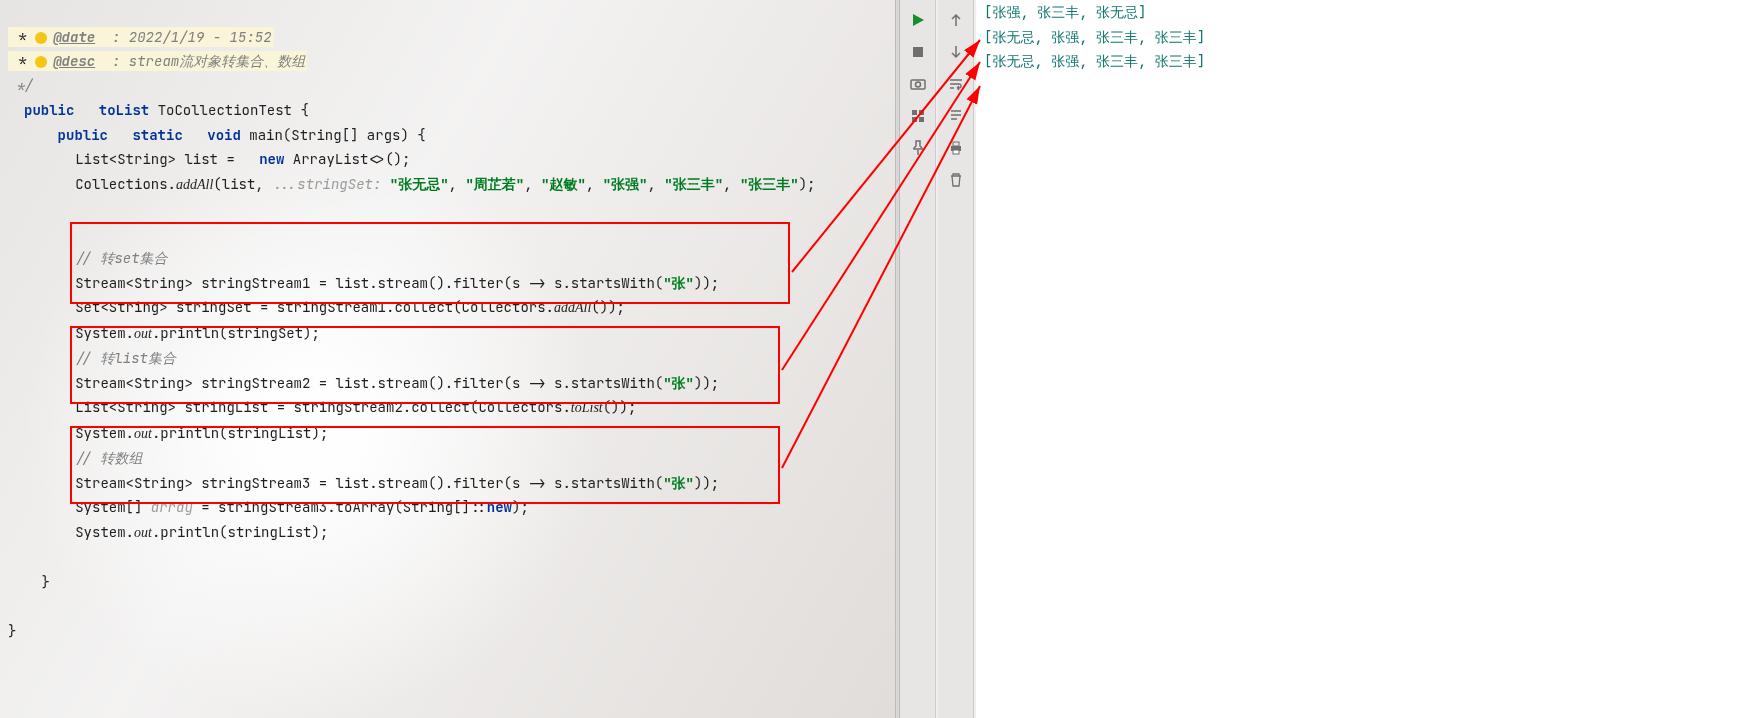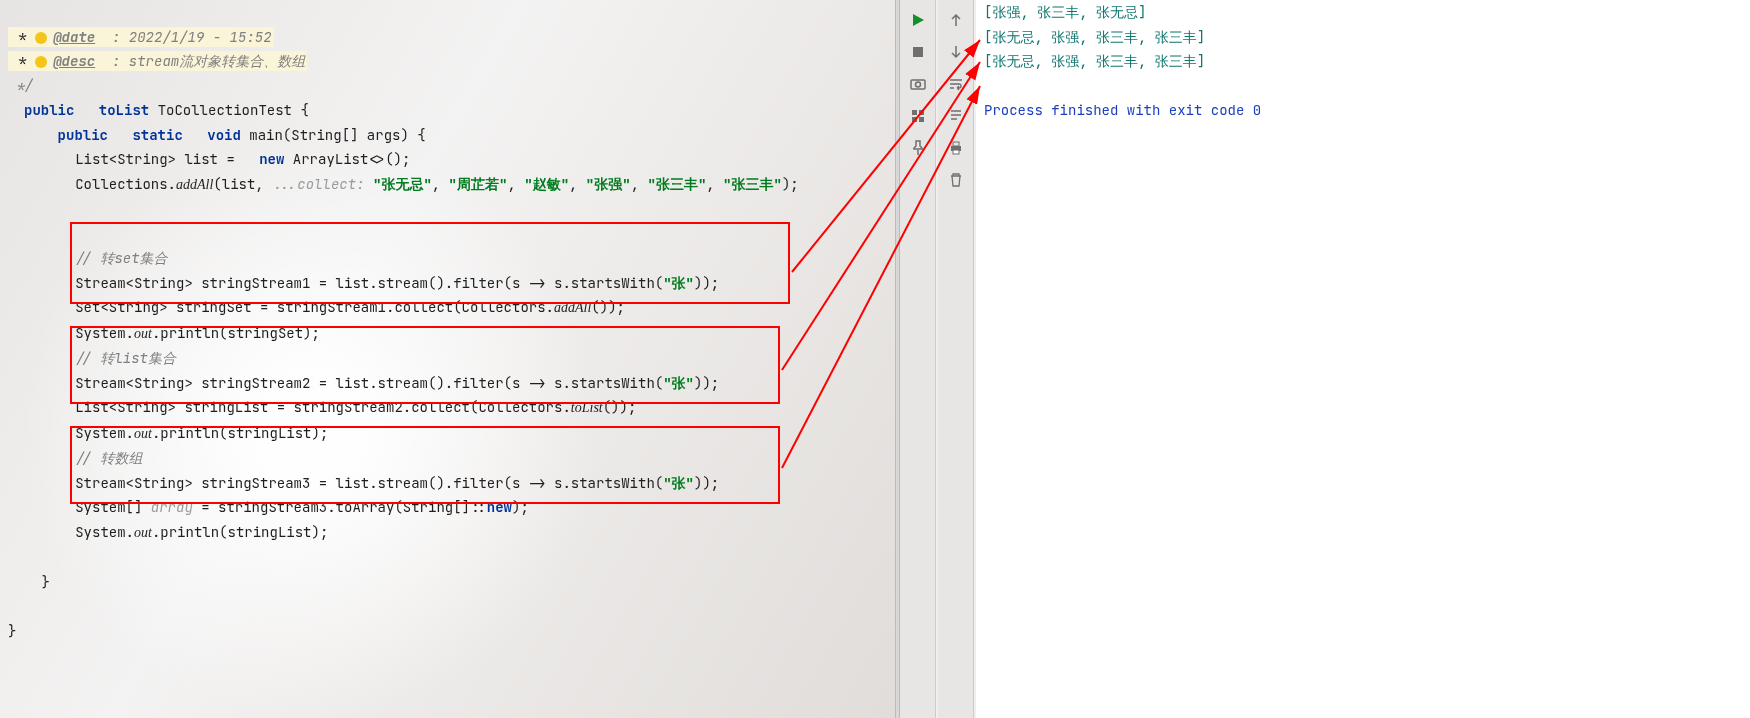--- a/index.html
+++ b/index.html
@@ -117,21 +117,21 @@
 <body>
 
 <div class="editor">
   <div class="code">
 <span class="javadoc-rendered"> * <span class="gutter-bulb"></span><span class="tag">@date</span>  <span class="cmt">: 2022/1/19 - 15:52</span></span>
 <span class="javadoc-rendered"> * <span class="gutter-bulb"></span><span class="tag">@desc</span>  <span class="cmt">: stream流对象转集合、数组</span></span>
  <span class="cmt">*/</span>
 <span class="kw">public</span> <span class="kw">toList</span> <span>ToCollectionTest {</span>
     <span class="kw">public</span> <span class="kw">static</span> <span class="kw">void</span> <span>main(String[] args) {</span>
         <span>List&lt;String&gt; list = </span><span class="kw">new</span><span> ArrayList&lt;&gt;();</span>
-        <span>Collections.</span><span class="stat">addAll</span><span>(list, </span><span class="hint">...collect: </span><span class="str">"张无忌"</span>, <span class="str">"周芷若"</span>, <span class="str">"赵敏"</span>, <span class="str">"张强"</span>, <span class="str">"张三丰"</span>, <span class="str">"张三丰"</span><span>);</span>
+        <span>Collections.</span><span class="stat">addAll</span><span>(list, </span><span class="hint">...stringSet: </span><span class="str">"张无忌"</span>, <span class="str">"周芷若"</span>, <span class="str">"赵敏"</span>, <span class="str">"张强"</span>, <span class="str">"张三丰"</span>, <span class="str">"张三丰"</span><span>);</span>
 
 
         <span class="cmt">// 转set集合</span>
         <span>Stream&lt;String&gt; stringStream1 = list.stream().filter(s -&gt; s.startsWith(</span><span class="str">"张"</span><span>));</span>
         <span>Set&lt;String&gt; stringSet = stringStream1.collect(Collectors.</span><span class="stat">addAll</span><span>());</span>
         <span>System.</span><span class="stat">out</span><span>.println(stringSet);</span>
         <span class="cmt">// 转list集合</span>
         <span>Stream&lt;String&gt; stringStream2 = list.stream().filter(s -&gt; s.startsWith(</span><span class="str">"张"</span><span>));</span>
         <span>List&lt;String&gt; stringList = stringStream2.collect(Collectors.</span><span class="stat">toList</span><span>());</span>
         <span>System.</span><span class="stat">out</span><span>.println(stringList);</span>
@@ -216,21 +216,20 @@
         <path d="M3 4h10M5 4V2h6v2m-7 0l1 10h6l1-10" fill="none" stroke="currentColor" stroke-width="1.3"></path>
       </svg>
     </div>
 </div>
 
 <div class="output">
   <div class="out-line out-txt">[张强, 张三丰, 张无忌]</div>
   <div class="out-line out-txt">[张无忌, 张强, 张三丰, 张三丰]</div>
   <div class="out-line out-txt">[张无忌, 张强, 张三丰, 张三丰]</div>
   <div class="out-line">&nbsp;</div>
-  <div class="out-line out-ok">Process finished with exit code 0</div>
 </div>
 
 <svg class="arrows">
   <defs>
     <marker id="ah" markerWidth="10" markerHeight="10" refX="9" refY="3" orient="auto">
       <path d="M0,0 L9,3 L0,6 Z" fill="#ff0000"></path>
     </marker>
   </defs>
   <line x1="792" y1="272" x2="980" y2="40" stroke="#ff0000" stroke-width="2" marker-end="url(#ah)"></line>
   <line x1="782" y1="370" x2="980" y2="62" stroke="#ff0000" stroke-width="2" marker-end="url(#ah)"></line>

